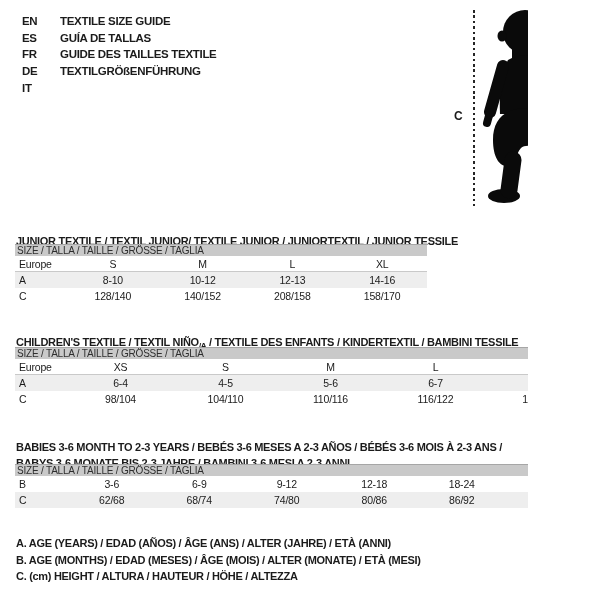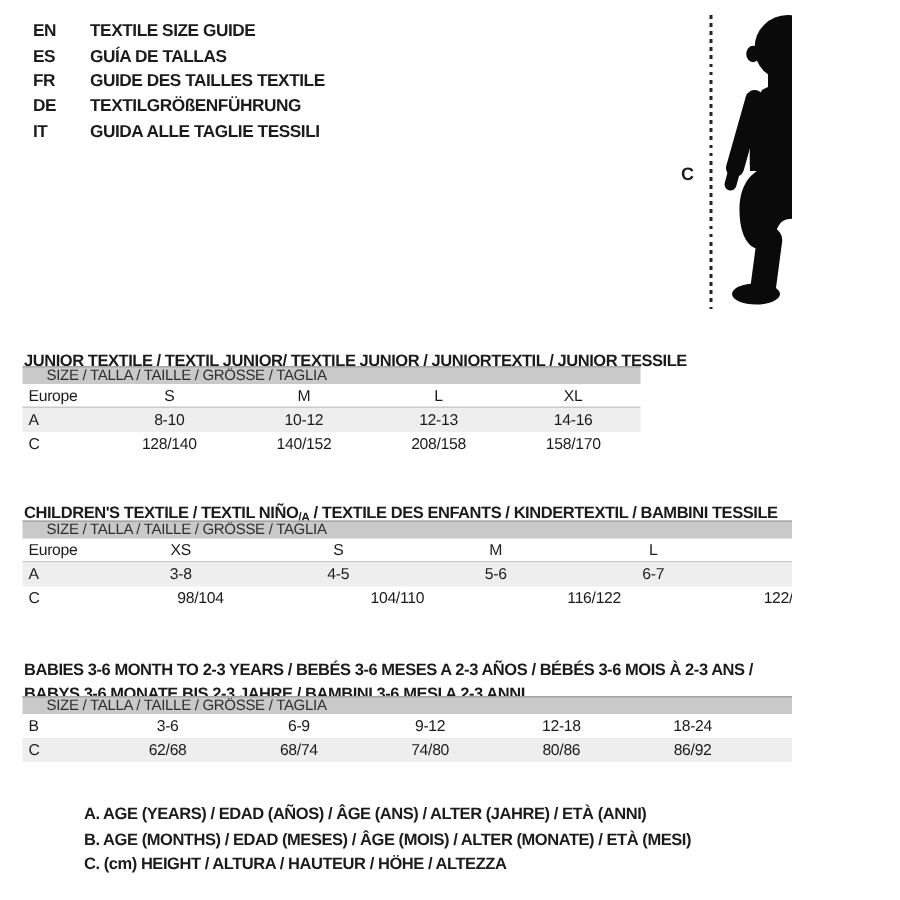--- a/index.html
+++ b/index.html
@@ -38,41 +38,41 @@
   
   .t-title {
     position: absolute; left: 16px;
     font-weight: 700; font-size: 11px; letter-spacing: -0.3px; white-space: nowrap; margin-top: 16px;
   }
   .sub { font-size: 8px; vertical-align: -2px; }
   .size-table { position: absolute; left: 15px; }
   .t-bar {
     height: 12px; line-height: 11px;
     background: #c9c9c9; border-top: 1px solid #a6a6a6;
-    font-size: 10px; letter-spacing: -0.2px; padding-left: 16px; color: #2e2e2e;
+    font-size: 10px; letter-spacing: -0.2px; padding-left: 2px; color: #2e2e2e;
     white-space: nowrap; overflow: hidden;
   }
   .t-row { display: flex; height: 16px; line-height: 16px; font-size: 10.5px; letter-spacing: -0.2px; }
   .t-row.stripe { background: #eeeeee; }
   .t-row.ruled { border-bottom: 1px solid #c9c9c9; }
   .t-label { width: 53px; padding-left: 4px; }
   .t-cell { flex: 1; text-align: center; }
 
   .t1-title { top: 219px; }
   .t1 { top: 244px; width: 412px; }
   .t2-title { top: 320px; }
   .t2 { top: 347px; width: 578px; }
   .t3-title { top: 424px; line-height: 15.5px; }
   .t3 { top: 464px; width: 578px; }
 
   
   .notes { position: absolute; top: 535px; left: 16px; }
   .note-line {
     font-weight: 700; font-size: 11px; letter-spacing: -0.3px;
-    line-height: 16.5px; white-space: nowrap; margin-left: 40px;
+    line-height: 16.5px; white-space: nowrap;
   }
 </style>
 </head>
 <body>
 
 <div class="page">
 
   <div class="lang-list">
     <div class="lang-row">
       <span class="lang-code">EN</span>
@@ -85,21 +85,20 @@
     <div class="lang-row">
       <span class="lang-code">FR</span>
       <span class="lang-title">GUIDE DES TAILLES TEXTILE</span>
     </div>
     <div class="lang-row">
       <span class="lang-code">DE</span>
       <span class="lang-title">TEXTILGRÖßENFÜHRUNG</span>
     </div>
     <div class="lang-row">
       <span class="lang-code">IT</span>
-      <span class="lang-title">GUIDA ALLE TAGLIE TESSILI</span>
     </div>
   </div>
 
   <div class="figure">
     <div class="height-line"></div>
     <div class="height-label">C</div>
     <svg class="baby" viewBox="0 0 96 200" xmlns="http://www.w3.org/2000/svg">
       <g fill="#0a0a0a" stroke="none">
         <ellipse cx="45" cy="24" rx="22" ry="22"></ellipse>
         <ellipse cx="22" cy="28" rx="4.5" ry="5.5"></ellipse>
@@ -155,30 +154,31 @@
     <div class="t-row ruled">
       <div class="t-label">Europe</div>
       <div class="t-cell">XS</div>
       <div class="t-cell">S</div>
       <div class="t-cell">M</div>
       <div class="t-cell">L</div>
       <div class="t-cell">XL</div>
     </div>
     <div class="t-row stripe">
       <div class="t-label">A</div>
-      <div class="t-cell">3-8</div>
+      <div class="t-cell">6-4</div>
       <div class="t-cell">4-5</div>
       <div class="t-cell">5-6</div>
       <div class="t-cell">6-7</div>
       <div class="t-cell">7-8</div>
     </div>
     <div class="t-row">
       <div class="t-label">C</div>
       <div class="t-cell">98/104</div>
       <div class="t-cell">104/110</div>
+      <div class="t-cell">110/116</div>
       <div class="t-cell">116/122</div>
       <div class="t-cell">122/128</div>
     </div>
   </div>
 
   <div class="t-title t3-title">
     <div>BABIES 3-6 MONTH TO 2-3 YEARS / BEBÉS 3-6 MESES A 2-3 AÑOS / BÉBÉS 3-6 MOIS À 2-3 ANS /</div>
     <div>BABYS 3-6 MONATE BIS 2-3 JAHRE / BAMBINI 3-6 MESI A 2-3 ANNI</div>
   </div>
   <div class="size-table t3">

